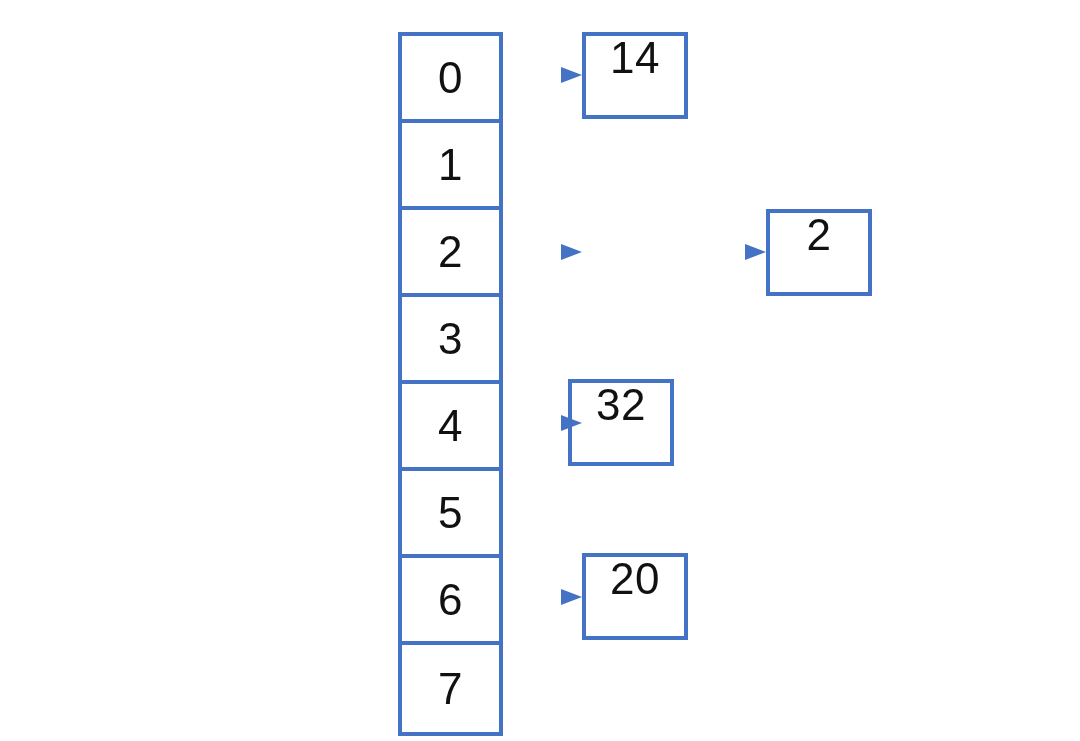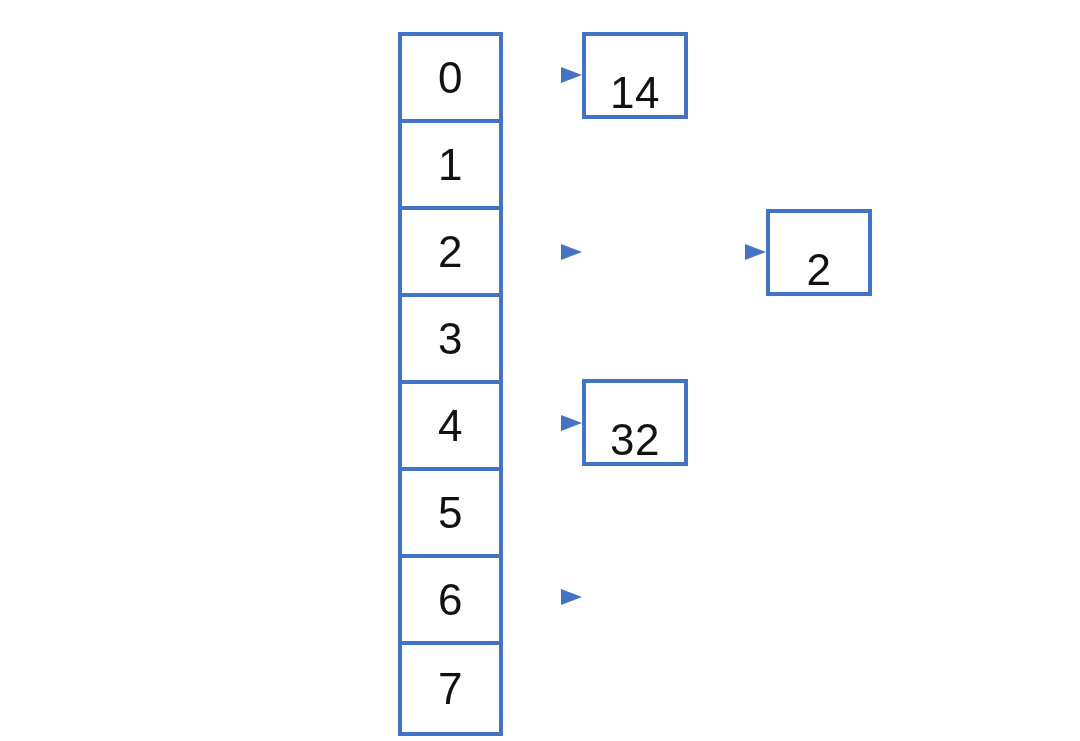--- a/index.html
+++ b/index.html
@@ -52,21 +52,21 @@
 
   
   .node-box {
     position: absolute;
     width: 106px;
     height: 87px;
     border: 4px solid #4472c4;
     box-sizing: border-box;
     background: #ffffff;
     display: flex;
-    align-items: flex-end;
+    align-items: flex-start;
     justify-content: center;
   }
   .node-label {
     font-family: "Liberation Sans", sans-serif;
     font-size: 44px;
     font-weight: 300;
     color: #111111;
     line-height: 1;
     letter-spacing: 0.5px;
   }
@@ -116,24 +116,27 @@
 
   <div class="node-box" style="left:582px; top:32px;">
     <span class="node-label">14</span>
   </div>
 
 
   <div class="node-box" style="left:766px; top:209px;">
     <span class="node-label">2</span>
   </div>
 
-  <div class="node-box" style="left:582px; top:379px;">
+  <div class="node-box" style="left:568px; top:379px;">
     <span class="node-label">32</span>
   </div>
 
+  <div class="node-box" style="left:582px; top:553px;">
+    <span class="node-label">20</span>
+  </div>
 
   <div class="arrow" style="left:503px; top:64px; width:81px;">
     <svg width="81" height="22" viewBox="0 0 81 22">
       <defs>
         <linearGradient id="ag0" x1="0" y1="0" x2="1" y2="0">
           <stop offset="0%" stop-color="#c6d4ee"></stop>
           <stop offset="100%" stop-color="#6d8fd4"></stop>
         </linearGradient>
       </defs>
       <line x1="0" y1="11" x2="64" y2="11" stroke="url(#ag0)" stroke-width="3"></line>

